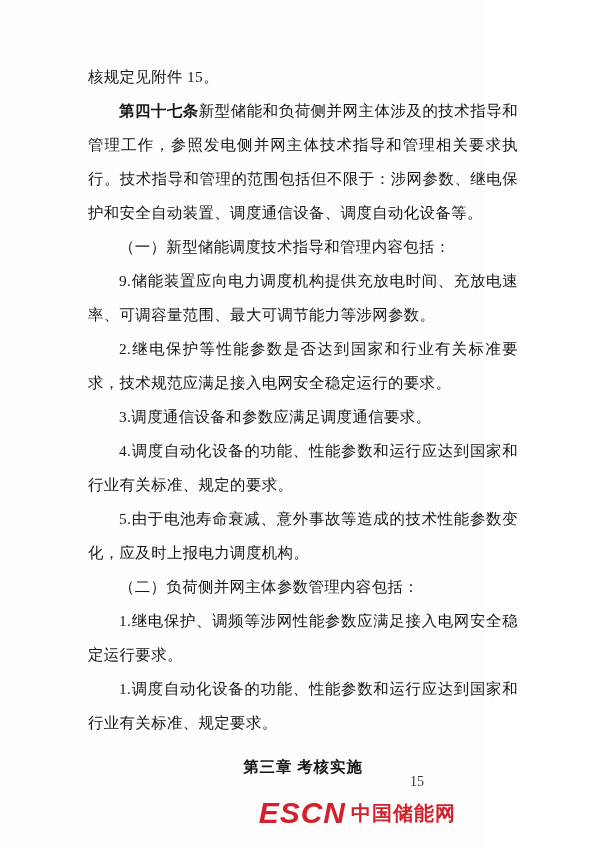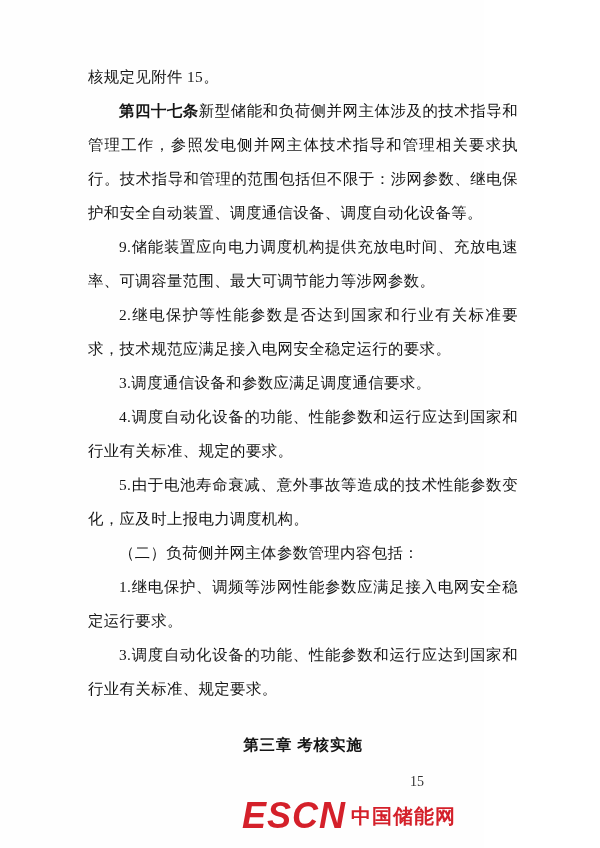--- a/index.html
+++ b/index.html
@@ -44,21 +44,21 @@
   .bold-lead {
     font-weight: bold;
   }
   .center {
     text-align: center;
     text-indent: 0;
     font-weight: bold;
     letter-spacing: 1px;
   }
   .chapter-wrap {
-    margin-top: 22px;
+    margin-top: 10px;
   }
   .page-number {
     position: absolute;
     right: 60px;
     top: 774px;
     font-size: 14px;
     color: #333;
     font-family: "Liberation Serif", serif;
   }
   .watermark {
@@ -66,21 +66,21 @@
     right: 28px;
     top: 798px;
     display: flex;
     align-items: center;
     gap: 5px;
   }
   .wm-escn {
     font-family: "Liberation Sans", sans-serif;
     font-weight: bold;
     font-style: italic;
-    font-size: 36px;
+    font-size: 30px;
     color: #d4202a;
     letter-spacing: 1px;
     line-height: 1;
     text-align: center;
   }
   .wm-cn {
     font-family: "Liberation Sans", sans-serif;
     font-weight: bold;
     font-size: 20px;
     color: #d4202a;
@@ -92,37 +92,38 @@
 <body>
 
 <div class="page">
 
   <div class="doc-body">
 
     <p class="para">核规定见附件 15。</p>
 
     <p class="para indent2"><span class="bold-lead">第四十七条</span><span>新型储能和负荷侧并网主体涉及的技术指导和管理工作，参照发电侧并网主体技术指导和管理相关要求执行。技术指导和管理的范围包括但不限于：涉网参数、继电保护和安全自动装置、调度通信设备、调度自动化设备等。</span></p>
 
+    <p class="para indent2">（一）新型储能调度技术指导和管理内容包括：</p>
 
     <p class="para indent2">9.储能装置应向电力调度机构提供充放电时间、充放电速率、可调容量范围、最大可调节能力等涉网参数。</p>
 
     <p class="para indent2">2.继电保护等性能参数是否达到国家和行业有关标准要求，技术规范应满足接入电网安全稳定运行的要求。</p>
 
     <p class="para indent2">3.调度通信设备和参数应满足调度通信要求。</p>
 
     <p class="para indent2">4.调度自动化设备的功能、性能参数和运行应达到国家和行业有关标准、规定的要求。</p>
 
     <p class="para indent2">5.由于电池寿命衰减、意外事故等造成的技术性能参数变化，应及时上报电力调度机构。</p>
 
     <p class="para indent2">（二）负荷侧并网主体参数管理内容包括：</p>
 
     <p class="para indent2">1.继电保护、调频等涉网性能参数应满足接入电网安全稳定运行要求。</p>
 
 
-    <p class="para indent2">3.调度自动化设备的功能、性能参数和运行应达到国家和行业有关标准、规定要求。</p>
+    <p class="para indent2">1.调度自动化设备的功能、性能参数和运行应达到国家和行业有关标准、规定要求。</p>
 
     <p class="para center chapter-wrap">第三章  考核实施</p>
 
   </div>
 
   <div class="page-number">15</div>
 
   <div class="watermark">
     <span class="wm-escn">ESCN</span>
     <span class="wm-cn">中国储能网</span>

